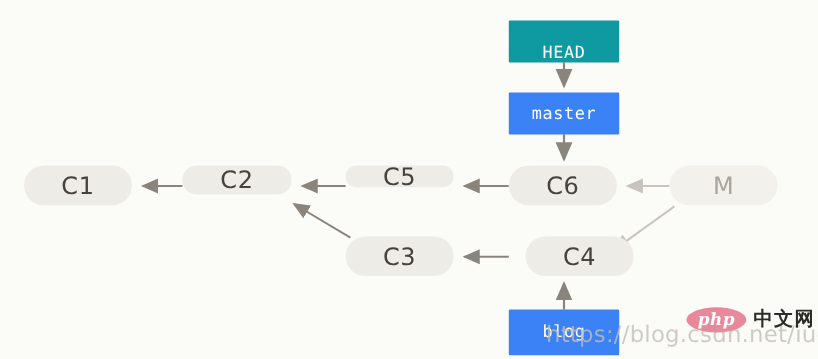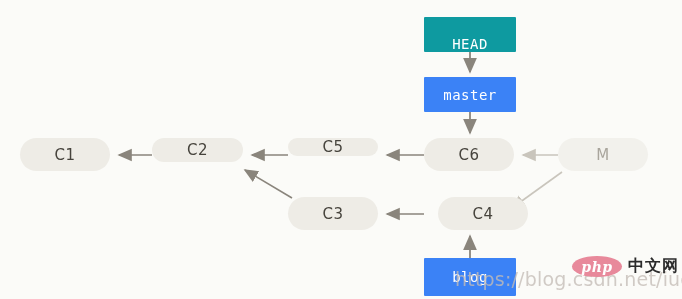--- a/index.html
+++ b/index.html
@@ -29,21 +29,21 @@
     position: absolute;
     display: flex;
     align-items: center;
     justify-content: center;
     box-sizing: border-box;
   }
   .commit-node {
     background: #eeece6;
     border-radius: 17px;
     color: #46433c;
-    font-size: 15px;
+    font-size: 20px;
     font-family: "DejaVu Sans", sans-serif;
     letter-spacing: 0.5px;
   }
   .commit-node.faded {
     background: #f2f1ec;
     color: #a9a59c;
   }
   .ref-box {
     border-radius: 1px;
     color: #ffffff;

